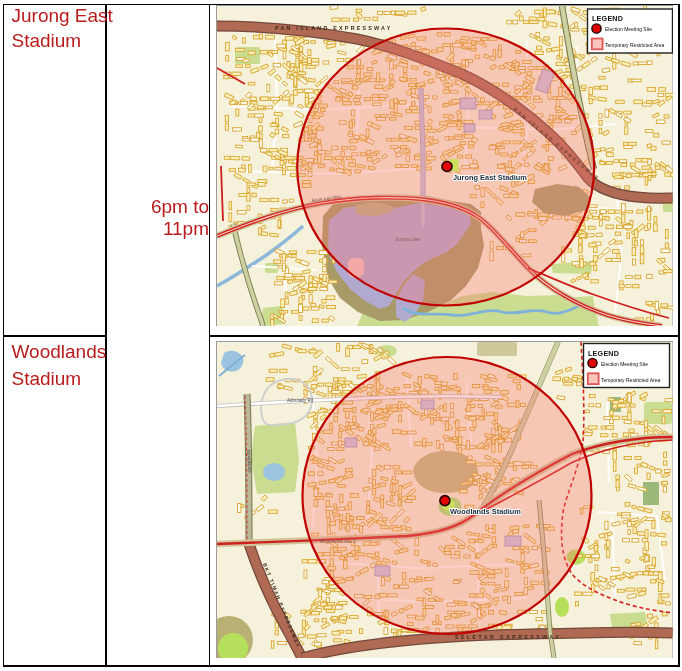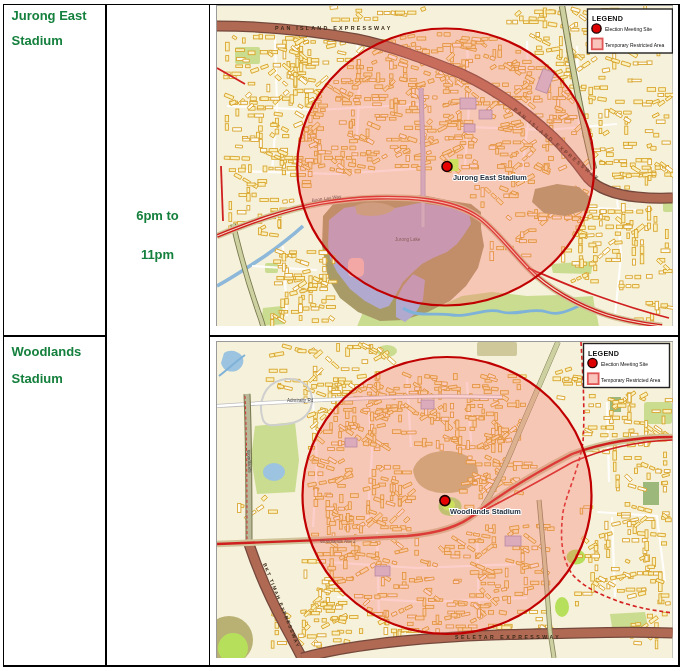--- a/index.html
+++ b/index.html
@@ -1,17 +1,17 @@
 <!DOCTYPE html>
 <html><head><meta charset="utf-8">
 <style>
 html,body{margin:0;padding:0;background:#ffffff;}
 body{width:682px;height:671px;position:relative;font-family:"Liberation Sans",sans-serif;}
 .line{position:absolute;background:#000;}
-.cell-text{position:absolute;font-size:13px;line-height:25.4px;color:#15803d;font-weight:bold;}
+.cell-text{position:absolute;font-size:19px;line-height:25.4px;color:#b91c1c;}
 .mapbox{position:absolute;border:1px solid #9a9a9a;box-sizing:border-box;}
 </style></head>
 <body>
 
 <div class="line" style="left:3px;top:3.5px;width:677px;height:1.4px;"></div>
 
 <div class="line" style="left:3px;top:3.5px;width:1.4px;height:663.5px;"></div>
 
 <div class="line" style="left:105px;top:3.5px;width:1.6px;height:663.5px;"></div>
 
@@ -22,21 +22,21 @@
 <div class="line" style="left:3px;top:335.3px;width:103.4px;height:1.4px;"></div>
 
 <div class="line" style="left:208.6px;top:335.3px;width:471.3px;height:1.4px;"></div>
 
 <div class="line" style="left:3px;top:664.8px;width:677px;height:2.6px;"></div>
 
 <div class="cell-text" style="left:11.5px;top:2.5px;">Jurong East<br>Stadium</div>
 
 <div class="cell-text" style="left:11.5px;top:338px;line-height:27.3px;">Woodlands<br>Stadium</div>
 
-<div class="cell-text" style="left:106px;width:103px;top:195.5px;text-align:center;line-height:39px;">6pm to<br>11pm</div>
+<div class="cell-text" style="left:106px;width:103px;top:195.5px;text-align:right;line-height:22px;">6pm to<br>11pm</div>
 
 <div class="mapbox" style="left:216px;top:4.8px;width:456.5px;height:321.5px;"><svg width="455.5" height="320.5" viewBox="0 0 455.5 320.5">
       <rect x="0" y="0" width="455.5" height="320.5" fill="#f6f1da"></rect>
       <g fill="#c9dc8f">
         <rect x="18" y="41" width="25" height="17" rx="2"></rect>
         <path d="M140,320.5 L146,306 L160,298 L185,312 L215,304 L245,290 L275,286 L310,290 L343,289 L365,296 L380,310 L382,320.5 Z"></path>
         <polygon points="334,258 376,255 374,268 336,267"></polygon>
         <rect x="446" y="188" width="9.5" height="18" rx="2"></rect>
         <rect x="348,290" y="292" width="0" height="0"></rect>
         <polygon points="345,292 376,290 380,318 342,318"></polygon>

